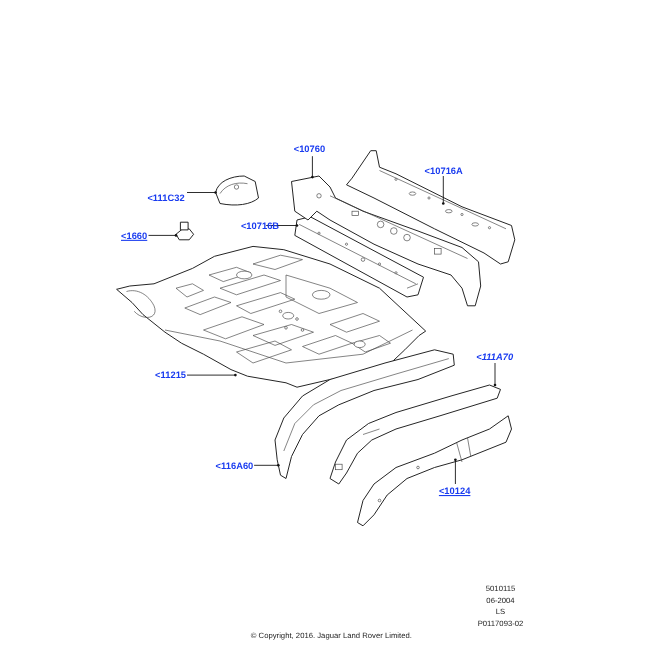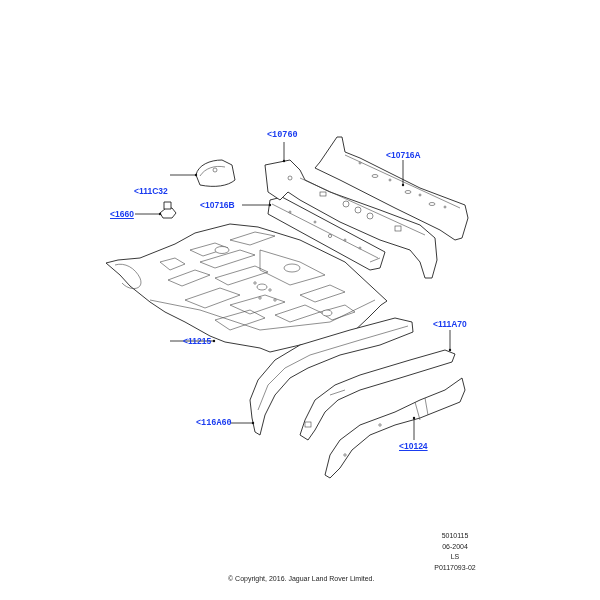--- a/index.html
+++ b/index.html
@@ -124,28 +124,28 @@
       <circle class="dot" cx="214" cy="341" r="1.2"></circle>
     <line class="leader" x1="450" y1="330" x2="450" y2="350"></line>
       <circle class="dot" cx="450" cy="350" r="1.2"></circle>
     <line class="leader" x1="231" y1="423" x2="253" y2="423"></line>
       <circle class="dot" cx="253" cy="423" r="1.2"></circle>
     <line class="leader" x1="414" y1="418" x2="414" y2="440"></line>
       <circle class="dot" cx="414" cy="418" r="1.2"></circle>
   </g>
 </svg>
 
-<div class="callout" style="left:267px;top:131px;font-family:Liberation Mono, monospace;">&lt;10760</div>
+<div class="callout" style="left:267px;top:131px;">&lt;10760</div>
 <div class="callout" style="left:386px;top:151px;text-align:right;">&lt;10716A</div>
-<div class="callout" style="left:134px;top:187px;">&lt;111C32</div>
-<div class="callout" style="left:200px;top:201px;">&lt;10716B</div>
+<div class="callout" style="left:134px;top:176px;">&lt;111C32</div>
+<div class="callout" style="left:219px;top:201px;">&lt;10716B</div>
 <div class="callout" style="left:110px;top:210px;text-decoration:underline;">&lt;1660</div>
-<div class="callout" style="left:141px;top:337px;margin-left:42px;">&lt;11215</div>
-<div class="callout" style="left:433px;top:320px;">&lt;111A70</div>
-<div class="callout" style="left:196px;top:419px;font-family:Liberation Mono, monospace;">&lt;116A60</div>
+<div class="callout" style="left:141px;top:337px;">&lt;11215</div>
+<div class="callout" style="left:433px;top:320px;font-style:italic;">&lt;111A70</div>
+<div class="callout" style="left:196px;top:419px;">&lt;116A60</div>
 <div class="callout" style="left:399px;top:442px;text-decoration:underline;">&lt;10124</div>
 
 <div class="meta" style="left:410px;top:531px;width:90px;">
   <div>5010115</div>
   <div>06-2004</div>
   <div>LS</div>
   <div>P0117093-02</div>
 </div>
 
 <div class="copyright">© Copyright, 2016. Jaguar Land Rover Limited.</div>

